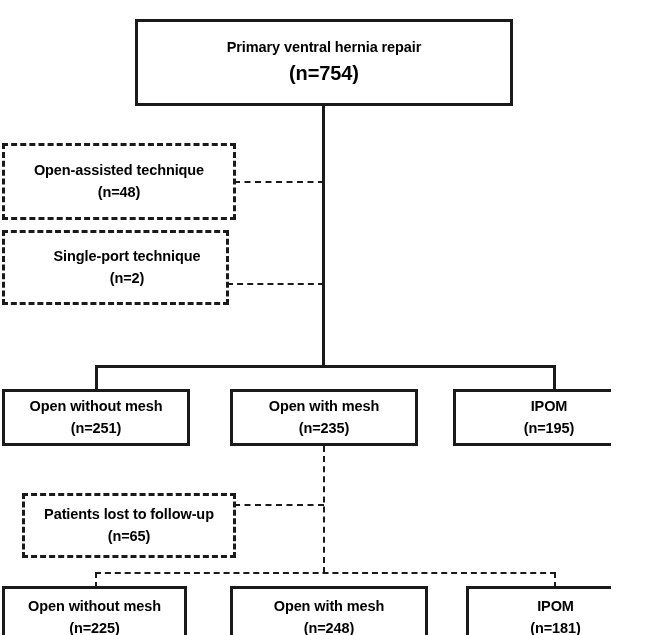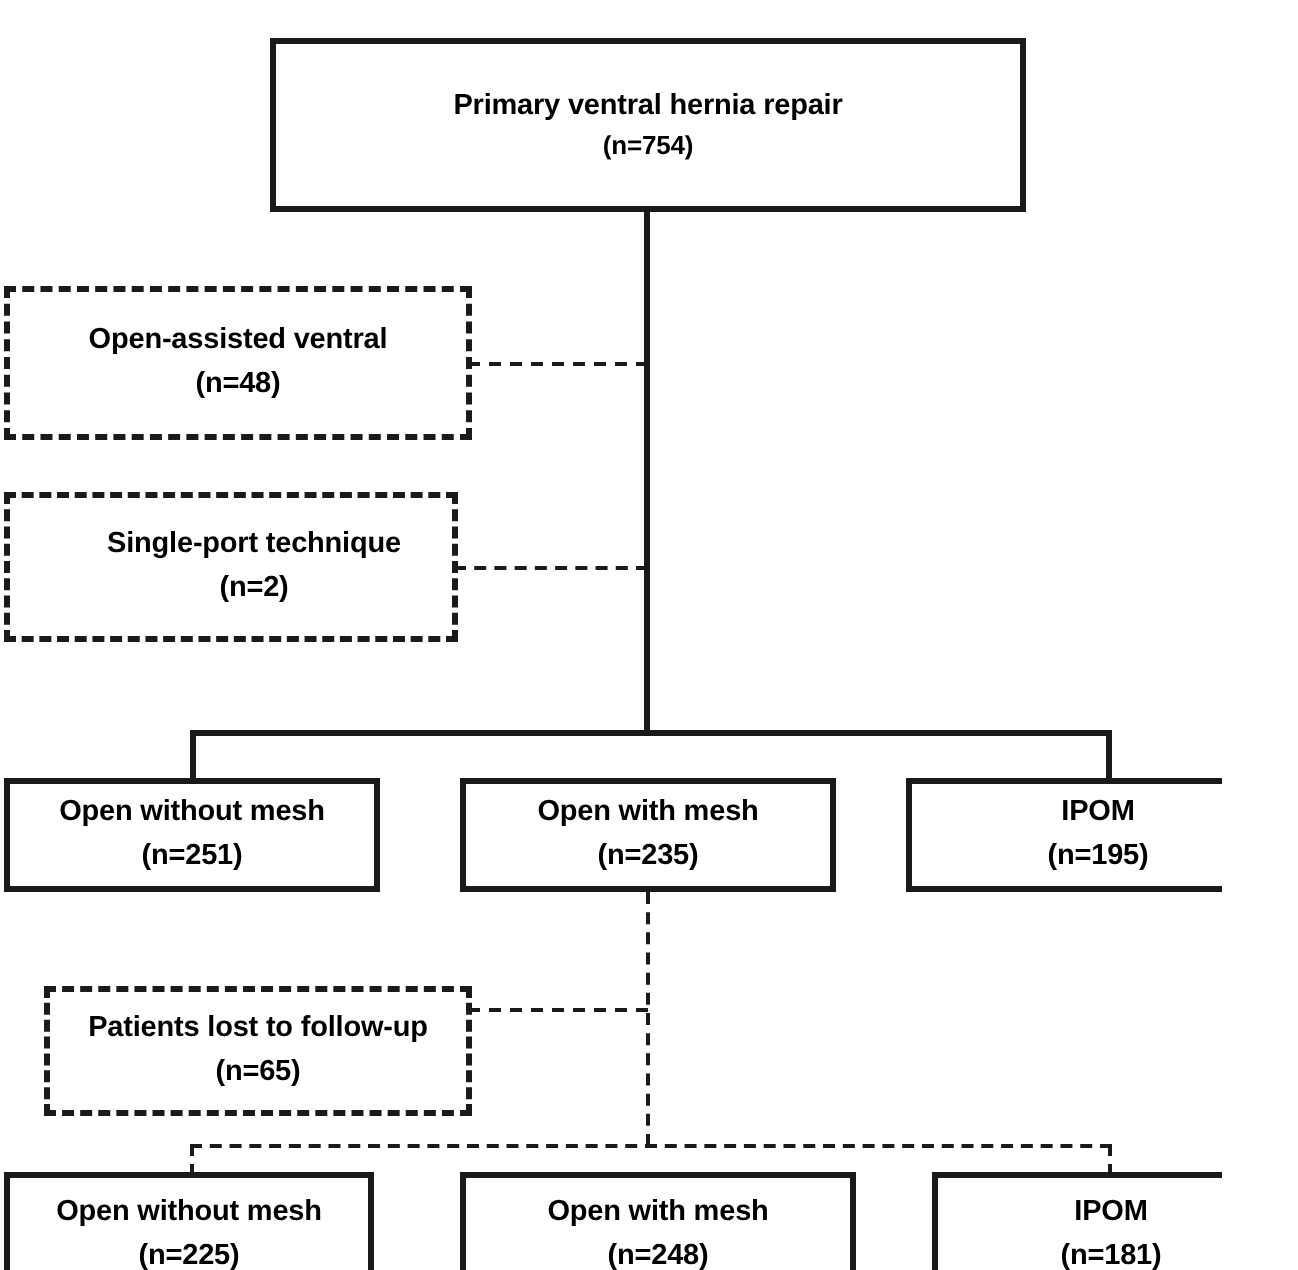--- a/index.html
+++ b/index.html
@@ -40,21 +40,21 @@
     line-height: 1.45;
     letter-spacing: -0.1px;
   }
   .node .line2 {
     font-size: 14.5px;
     font-weight: bold;
     line-height: 1.45;
     letter-spacing: -0.1px;
   }
   .node .line3 {
-    font-size: 13px;
+    font-size: 20px;
     font-weight: bold;
     line-height: 1.45;
     letter-spacing: -0.1px;
   }
   
   .conn {
     position: absolute;
     z-index: 1;
   }
   .v-solid {
@@ -100,25 +100,25 @@
   <div class="conn v-dash" style="left:95px; top:556px; height:16px;"></div>
 
   <div class="conn v-dash" style="left:554px; top:556px; height:16px;"></div>
 
   <div class="node solid" style="left:135px; top:3px; width:378px; height:87px;">
     <span class="line1">Primary ventral hernia repair</span>
     <span class="line3">(n=754)</span>
   </div>
 
   <div class="node dashed" style="left:2px; top:127px; width:234px; height:77px;">
-    <span class="line1">Open-assisted ventral</span>
+    <span class="line1">Open-assisted technique</span>
     <span class="line2">(n=48)</span>
   </div>
 
-  <div class="node dashed" style="left:2px; top:230px; width:227px; height:75px;padding-left:23px;">
+  <div class="node dashed" style="left:2px; top:214px; width:227px; height:75px;padding-left:23px;">
     <span class="line1">Single-port technique</span>
     <span class="line2">(n=2)</span>
   </div>
 
   <div class="node solid" style="left:2px; top:373px; width:188px; height:57px;">
     <span class="line1">Open without mesh</span>
     <span class="line2">(n=251)</span>
   </div>
 
   <div class="node solid" style="left:230px; top:373px; width:188px; height:57px;">

